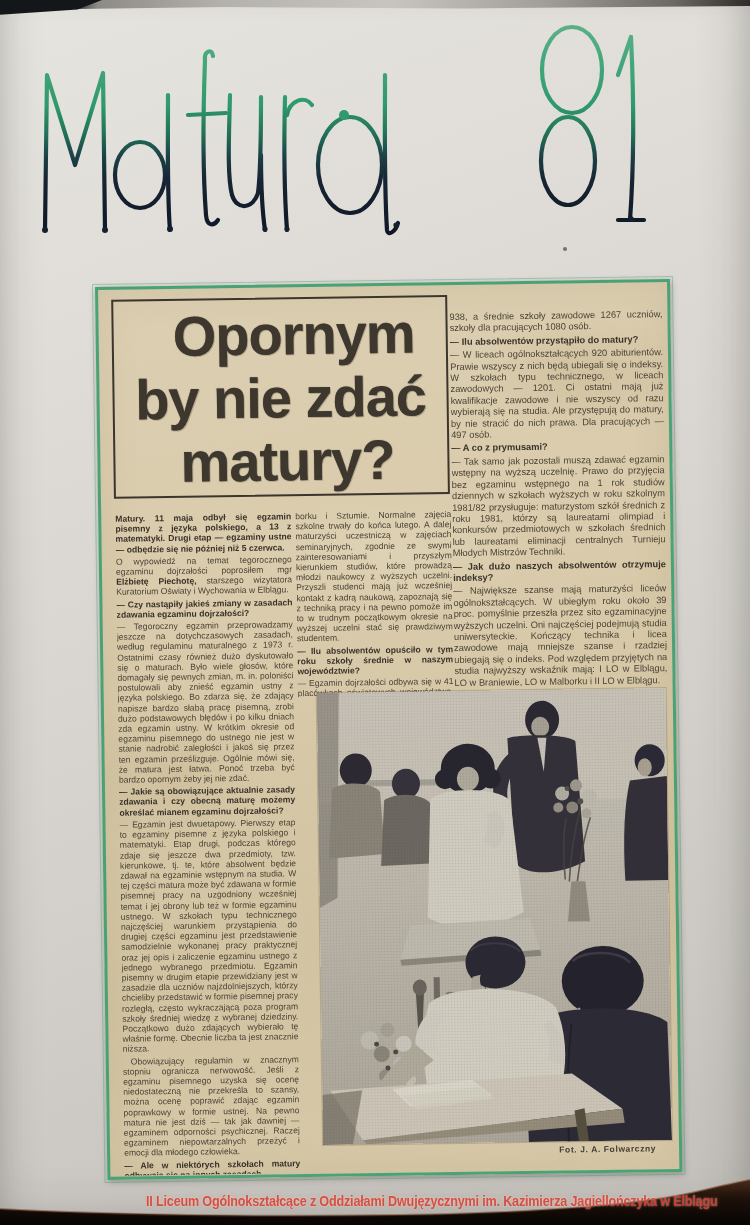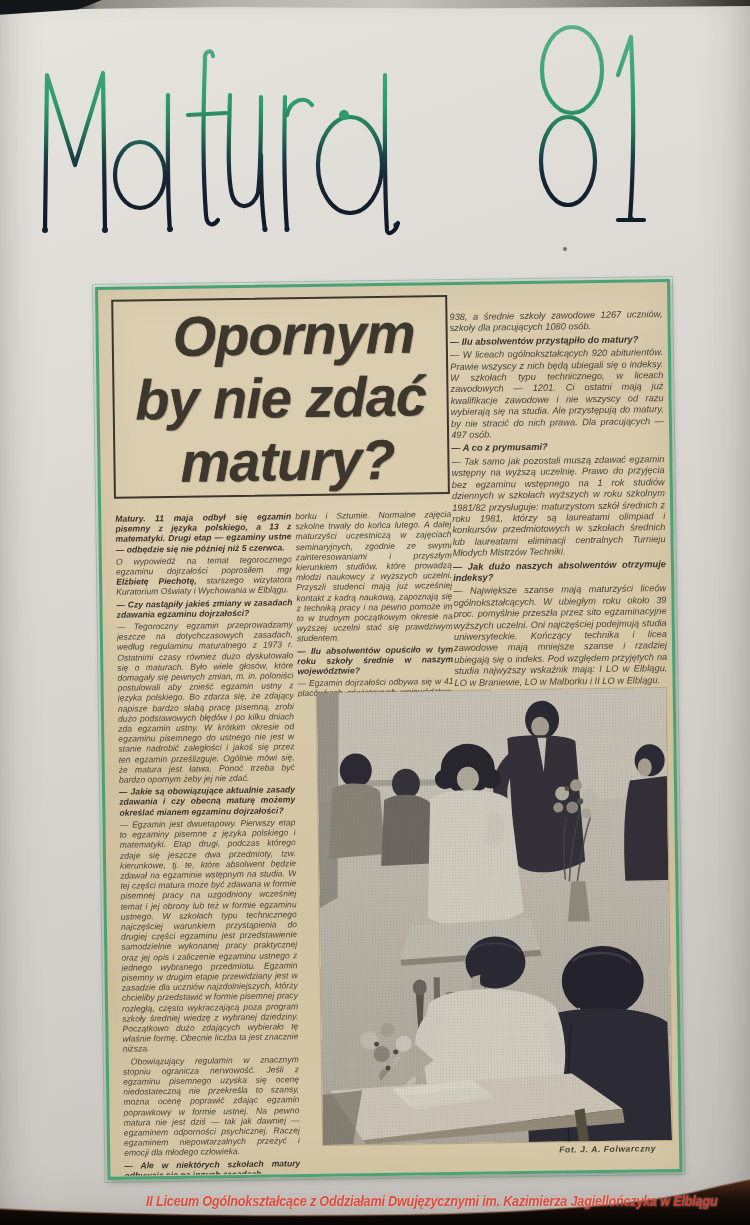--- a/index.html
+++ b/index.html
@@ -2,21 +2,21 @@
 <html lang="pl"><head>
 <meta charset="utf-8">
 <style>
   html,body{margin:0;padding:0;}
   body{width:750px;height:1225px;overflow:hidden;position:relative;
        font-family:"Liberation Sans",sans-serif;background:#cfccc7;}
   .page{position:absolute;inset:0;
     background:linear-gradient(160deg,#e6e4df 0%,#dedbd6 30%,#d6d3ce 55%,#ccc9c4 80%,#c2bfba 100%);
     box-shadow:inset 28px 0 40px -28px rgba(40,35,30,.25),
                inset -30px 0 50px -30px rgba(40,35,30,.3),
-               inset 0 -40px 60px -40px rgba(40,30,20,.2);font-style:italic;}
+               inset 0 -40px 60px -40px rgba(40,30,20,.2);}
   .top-strip{position:absolute;left:0;top:0;width:750px;height:10px;
     background:linear-gradient(to right,#1b1e21 0%,#17191c 9%,#8e8b86 13%,#b5b2ad 30%,#c8c5c0 52%,#a3a09b 72%,#6b6762 90%,#2f2c29 100%);
     clip-path:polygon(0 0,100% 0,100% 60%,62% 85%,30% 70%,0 100%);}
   .corner-wedge{position:absolute;left:0;top:0;width:102px;height:16px;background:#141719;
     clip-path:polygon(0 0,100% 0,76% 60%,0 92%);}
   .speck{position:absolute;left:563px;top:247px;width:4px;height:4px;border-radius:50%;background:#5a5650;opacity:.8;}
 
   
   .title-wrap{position:absolute;left:30px;top:15px;width:660px;height:225px;}
   .sr{position:absolute;width:1px;height:1px;overflow:hidden;clip-path:inset(50%);white-space:nowrap;}

